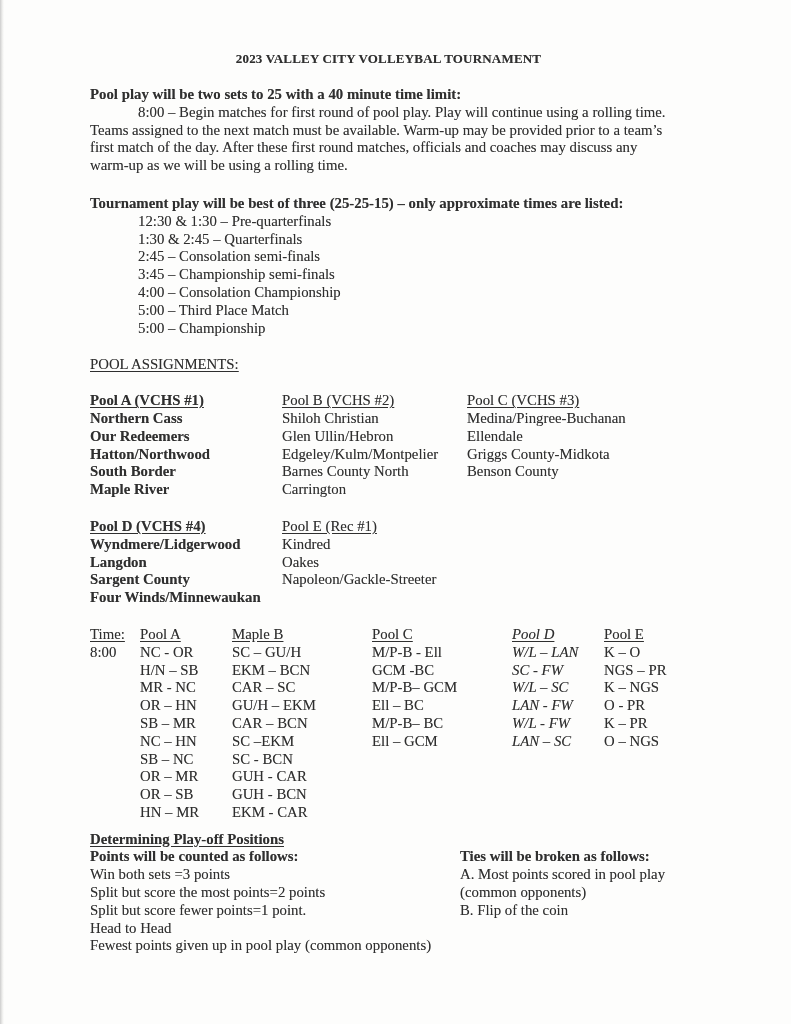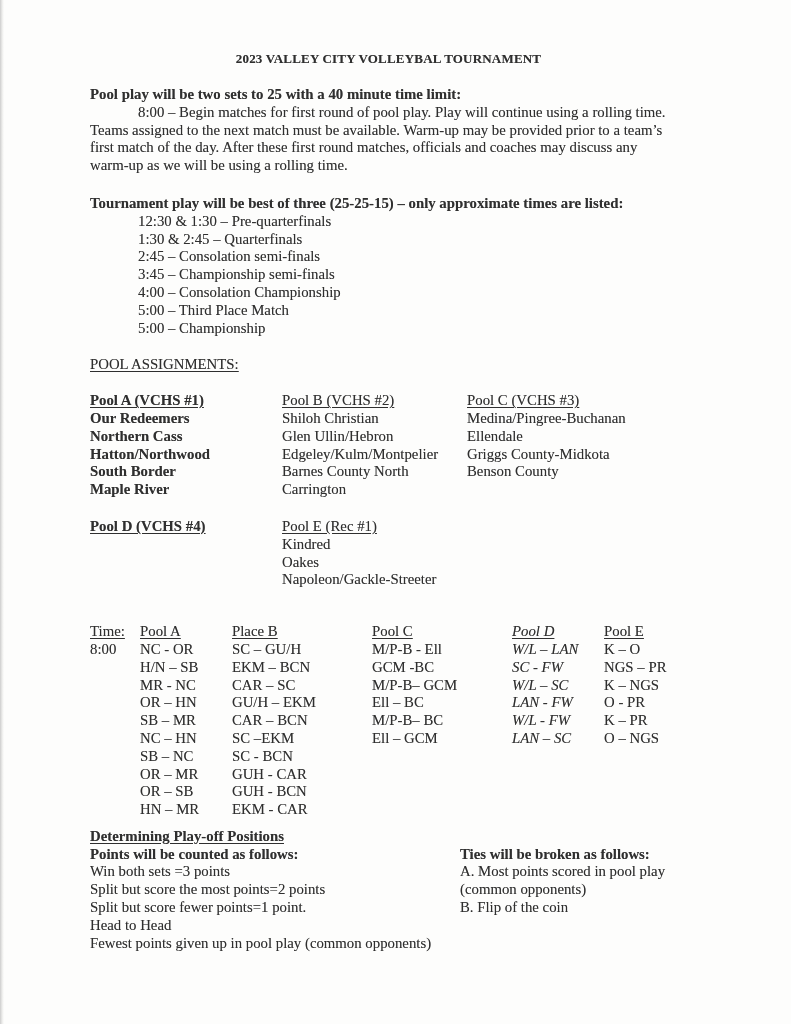--- a/index.html
+++ b/index.html
@@ -33,21 +33,21 @@
   .bold { font-weight: 700; }
   .ul { text-decoration: underline; text-underline-offset: 2px; }
   .indent { padding-left: 48px; }
   .sec-tournament { margin-top: 20px; }
   .sec-pool-heading { margin-top: 19px; }
   .pools-row { display: flex; margin-top: 18px; }
   .pools-row.second { margin-top: 19px; }
   .pool-col-a, .pool-col-d { width: 192px; flex: 0 0 192px; font-weight: bold; }
   .pool-col-b, .pool-col-e { width: 185px; flex: 0 0 185px; }
   .pool-col-c { flex: 1; }
-  .schedule { display: flex; margin-top: 34px; }
+  .schedule { display: flex; margin-top: 19px; }
   .sch-time { width: 50px; flex: 0 0 50px; }
   .sch-a { width: 92px; flex: 0 0 92px; }
   .sch-b { width: 140px; flex: 0 0 140px; }
   .sch-c { width: 140px; flex: 0 0 140px; }
   .sch-d { width: 92px; flex: 0 0 92px; font-style: italic; }
   .sch-e { flex: 1; }
   .playoff { margin-top: 9px; }
   .playoff-cols { display: flex; }
   .playoff-left { width: 370px; flex: 0 0 370px; }
   .playoff-right { flex: 1; }
@@ -83,22 +83,22 @@
           <div>5:00 – Championship</div>
         </div>
     </div>
 
     <div class="sec-pool-heading"><span class="ul">POOL ASSIGNMENTS:</span></div>
 
     <div class="pools-row">
       <div class="pool-col-a">
         <div class="hdr-cell"><span class="ul">Pool A (VCHS #1)</span></div>
         <div>
+            <div>Northern Cass</div>
             <div>Our Redeemers</div>
-            <div>Northern Cass</div>
             <div>Hatton/Northwood</div>
             <div>South Border</div>
             <div>Maple River</div>
           </div>
       </div>
       <div class="pool-col-b">
         <div class="hdr-cell"><span class="ul">Pool B (VCHS #2)</span></div>
         <div>
             <div>Shiloh Christian</div>
             <div>Glen Ullin/Hebron</div>
@@ -114,20 +114,26 @@
             <div>Ellendale</div>
             <div>Griggs County-Midkota</div>
             <div>Benson County</div>
           </div>
       </div>
     </div>
 
     <div class="pools-row second">
       <div class="pool-col-d">
         <div class="hdr-cell"><span class="ul">Pool D (VCHS #4)</span></div>
+        <div>
+            <div>Wyndmere/Lidgerwood</div>
+            <div>Langdon</div>
+            <div>Sargent County</div>
+            <div>Four Winds/Minnewaukan</div>
+          </div>
       </div>
       <div class="pool-col-e">
         <div class="hdr-cell"><span class="ul">Pool E (Rec #1)</span></div>
         <div>
             <div>Kindred</div>
             <div>Oakes</div>
             <div>Napoleon/Gackle-Streeter</div>
           </div>
       </div>
     </div>
@@ -146,21 +152,21 @@
             <div>OR – HN</div>
             <div>SB – MR</div>
             <div>NC – HN</div>
             <div>SB – NC</div>
             <div>OR – MR</div>
             <div>OR – SB</div>
             <div>HN – MR</div>
           </div>
       </div>
       <div class="sch-b">
-        <div><span class="ul">Place B</span></div>
+        <div><span class="ul">Maple B</span></div>
         <div>
             <div>SC – GU/H</div>
             <div>EKM – BCN</div>
             <div>CAR – SC</div>
             <div>GU/H – EKM</div>
             <div>CAR – BCN</div>
             <div>SC –EKM</div>
             <div>SC - BCN</div>
             <div>GUH - CAR</div>
             <div>GUH - BCN</div>

